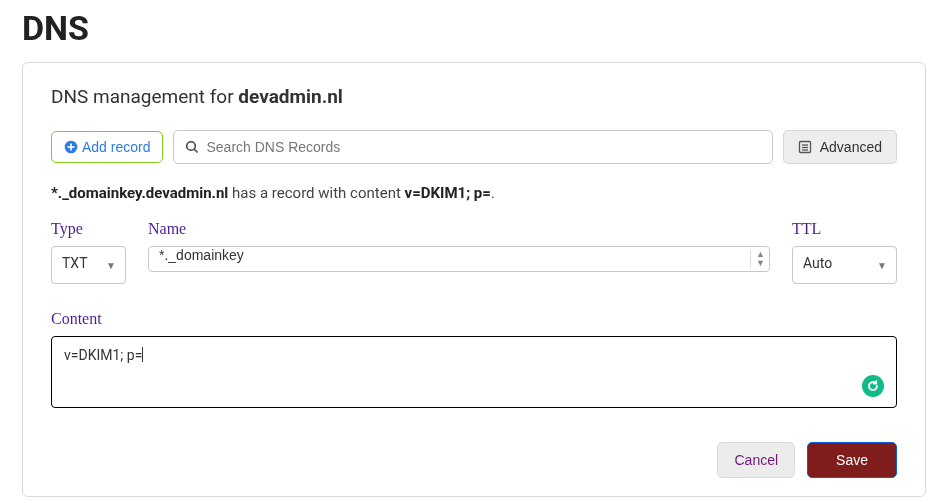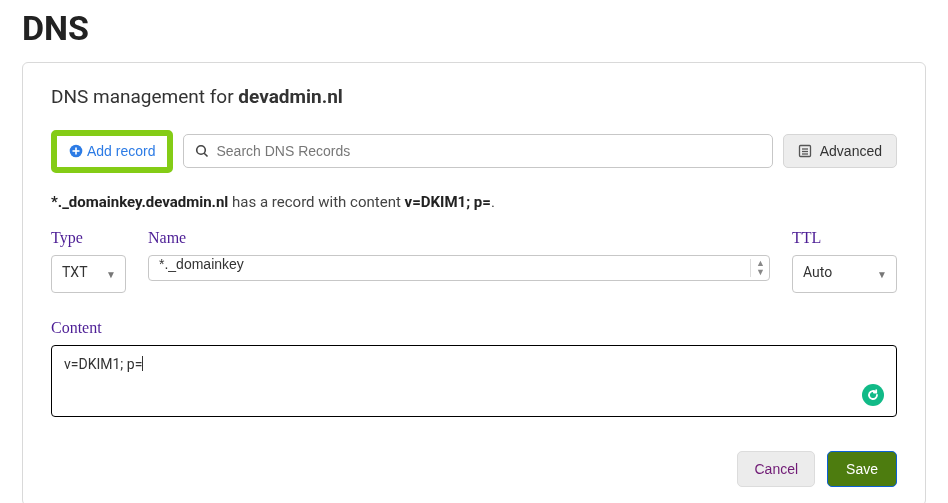--- a/index.html
+++ b/index.html
@@ -42,21 +42,21 @@
     border-radius: 5px;
     padding: 7px 12px;
     font-size: 14px;
     cursor: pointer;
     background: #fff;
     border: 1px solid #c7c7c7;
     color: #333;
     line-height: 1.2;
   }
   .btn-add {
-    border: 6px solid #84cc16;
+    border: 1px solid #84cc16;
     color: #2c7be5;
     font-weight: 500;
   }
   .btn-add .plus {
     margin-right: 4px;
     font-weight: 600;
     display:inline-flex;
     align-items:center;
   }
   .search-wrap {
@@ -200,25 +200,25 @@
   }
   .btn-cancel {
     background: #ececec;
     border: 1px solid #dcdcdc;
     color: #701a75;
     border-radius: 5px;
     padding: 9px 16px;
     font-size: 14px;
   }
   .btn-save {
-    background: #4d7c0f;
+    background: #7f1d1d;
     border: 1px solid #0b5fd7;
     color: #fff;
     border-radius: 5px;
-    padding: 9px 18px;
+    padding: 9px 28px;
     font-size: 14px;
     font-weight: 500;
     text-align: right;
   }
   svg { display: block; }
 </style>
 </head>
 <body>
 
 <h1 class="page-title">DNS</h1>

